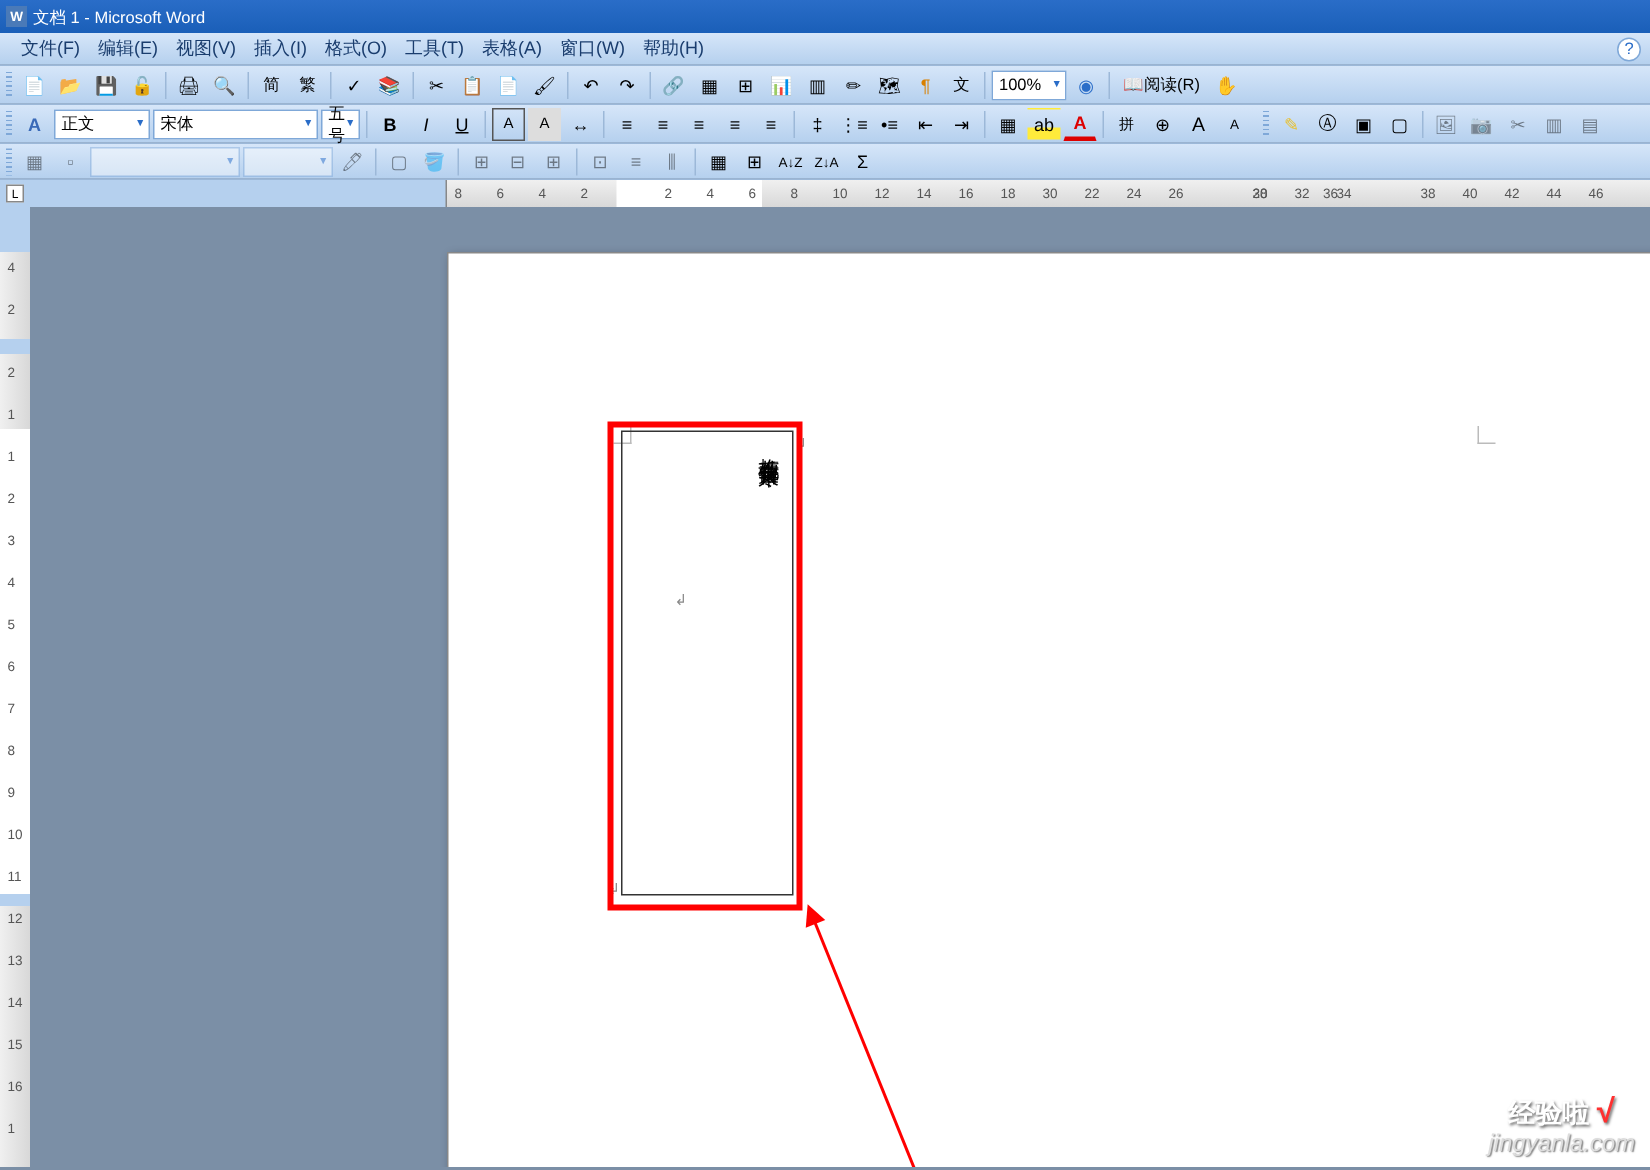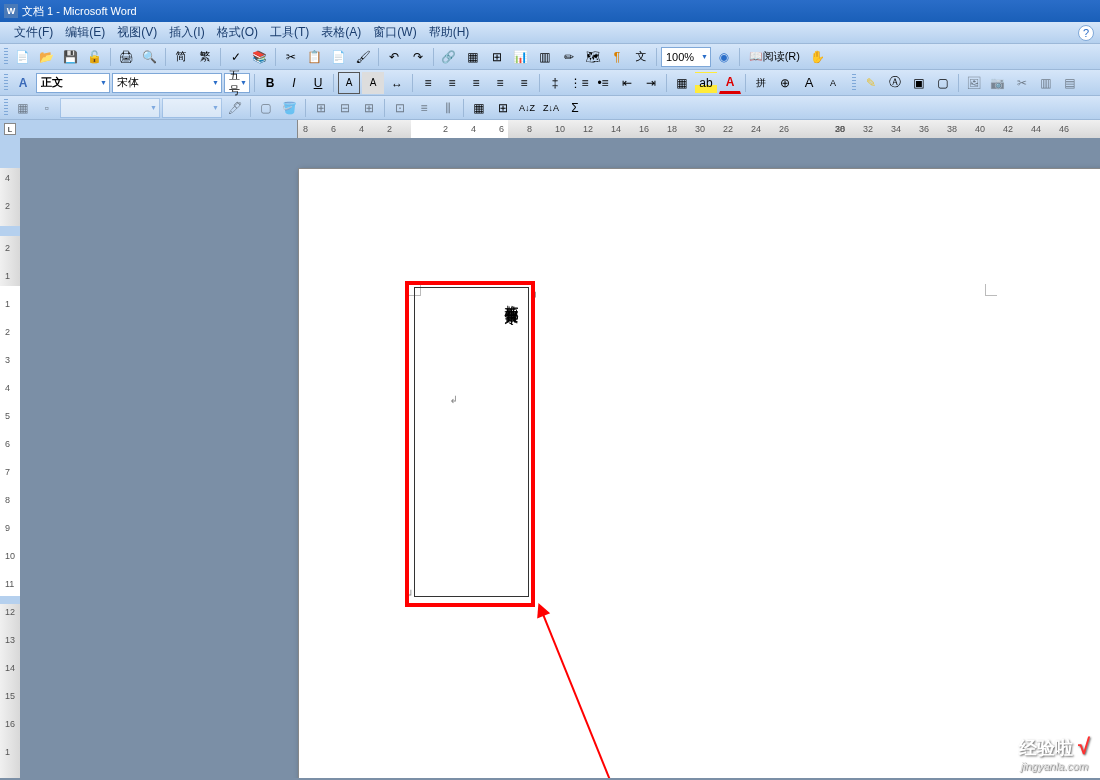--- a/index.html
+++ b/index.html
@@ -9,21 +9,21 @@
 .menubar { height: 22px; background: linear-gradient(to bottom, #d6e6f9, #b5d0ee); display: flex; align-items: center; padding-left: 8px; font-size: 12px; border-bottom: 1px solid #9cb8d8; position: relative; }
 .menubar .menu-item { padding: 2px 6px; cursor: pointer; color: #1a3d6e; }
 .menubar .help { position: absolute; right: 6px; width: 16px; height: 16px; background: #fff; border-radius: 8px; display: flex; align-items: center; justify-content: center; font-size: 11px; color: #2a6dc8; border: 1px solid #7fa8d8; }
 .toolbar { height: 26px; background: linear-gradient(to bottom, #d6e6f9, #b5d0ee); display: flex; align-items: center; padding-left: 4px; gap: 2px; border-bottom: 1px solid #9cb8d8; }
 .toolbar .grip { width: 4px; height: 18px; background: repeating-linear-gradient(to bottom, #7fa8d8 0, #7fa8d8 1px, transparent 1px, transparent 3px); margin-right: 2px; }
 .toolbar .tb-btn { width: 22px; height: 22px; display: flex; align-items: center; justify-content: center; font-size: 12px; cursor: pointer; border: 1px solid transparent; }
 .toolbar .sep { width: 1px; height: 18px; background: #9cb8d8; margin: 0 2px; }
 .toolbar .dropdown { height: 20px; background: #fff; border: 1px solid #7fa8d8; font-size: 11px; display: flex; align-items: center; padding: 0 14px 0 4px; position: relative; cursor: pointer; }
 .toolbar .dropdown::after { content: "▼"; position: absolute; right: 2px; font-size: 7px; color: #2a6dc8; }
 .toolbar .zoom { width: 50px; }
-.toolbar .style { width: 74px; font-weight: bold; }
+.toolbar .style { width: 64px; }
 .toolbar .font { width: 110px; }
 .toolbar .size { width: 26px; }
 .toolbar3 { height: 24px; }
 .ruler-area { height: 18px; background: #e8e8e8; display: flex; }
 .ruler-left { width: 298px; background: #b5d0ee; border-right: 1px solid #888; position: relative; }
 .ruler-tab { position: absolute; left: 4px; top: 3px; width: 12px; height: 12px; background: #fff; border: 1px solid #888; font-size: 8px; display:flex; align-items:center; justify-content:center; }
 .ruler-h { flex: 1; background: linear-gradient(to bottom, #f0f0f0, #d8d8d8); position: relative; font-size: 9px; color: #555; overflow: hidden; }
 .ruler-h .tick { position: absolute; top: 4px; }
 .ruler-h .white-zone { position: absolute; left: 113px; width: 97px; top: 0; bottom: 0; background: #fff; }
 .workspace { position: relative; height: 640px; display: flex; }
@@ -40,21 +40,21 @@
 .text-box .vtext { writing-mode: vertical-rl; text-orientation: upright; font-family: SimSun, serif; font-size: 14px; padding: 6px 8px 0 0; position: absolute; right: 0; top: 0; letter-spacing: 1px; }
 .text-box .pmark { position: absolute; right: -10px; top: 2px; font-size: 10px; color: #888; }
 .text-box .pmark2 { position: absolute; right: 70px; top: 106px; font-size: 10px; color: #888; }
 .text-box .pmark-bl { position: absolute; left: -10px; bottom: -3px; font-size: 10px; color: #888; }
 .red-rect { position: absolute; left: 106px; top: 112px; width: 130px; height: 326px; border: 4px solid #ff0000; pointer-events: none; }
 .red-arrow { position: absolute; left: 240px; top: 438px; width: 2px; height: 320px; background: #ff0000; transform: rotate(-22deg); transform-origin: top left; }
 .red-arrow::before { content: ""; position: absolute; top: -4px; left: -6px; width: 0; height: 0; border-left: 7px solid transparent; border-right: 7px solid transparent; border-bottom: 14px solid #ff0000; }
 .watermark { position: absolute; right: 10px; bottom: 8px; text-align: center; pointer-events: none; }
 .watermark .wm1 { font-size: 18px; font-weight: bold; color: #fff; text-shadow: 1px 1px 2px rgba(0,0,0,0.6); }
 .watermark .wm1 .chk { color: #ff3030; font-size: 22px; }
-.watermark .wm2 { font-size: 11px; color: #ddd; font-style: italic; text-shadow: 1px 1px 1px rgba(0,0,0,0.5); }
+.watermark .wm2 { font-size: 16px; color: #ddd; font-style: italic; text-shadow: 1px 1px 1px rgba(0,0,0,0.5); }
 .ico { font-family: Arial, sans-serif; }
 </style>
 </head>
 <body>
 
 <div class="titlebar">
   <span class="word-icon">W</span>
   <span>文档 1 - Microsoft Word</span>
 </div>
 
@@ -206,21 +206,21 @@
     <span class="tick" style="left:341px">16</span>
     <span class="tick" style="left:369px">18</span>
     <span class="tick" style="left:397px">30</span>
     <span class="tick" style="left:425px">22</span>
     <span class="tick" style="left:453px">24</span>
     <span class="tick" style="left:481px">26</span>
     <span class="tick" style="left:537px">28</span>
     <span class="tick" style="left:537px">30</span>
     <span class="tick" style="left:565px">32</span>
     <span class="tick" style="left:593px">34</span>
-    <span class="tick" style="left:621px">36</span>
+    <span class="tick" style="left:584px">36</span>
     <span class="tick" style="left:649px">38</span>
     <span class="tick" style="left:677px">40</span>
     <span class="tick" style="left:705px">42</span>
     <span class="tick" style="left:733px">44</span>
     <span class="tick" style="left:761px">46</span>
   </div>
 </div>
 
 <div class="workspace">
   <div class="ruler-v-col">

